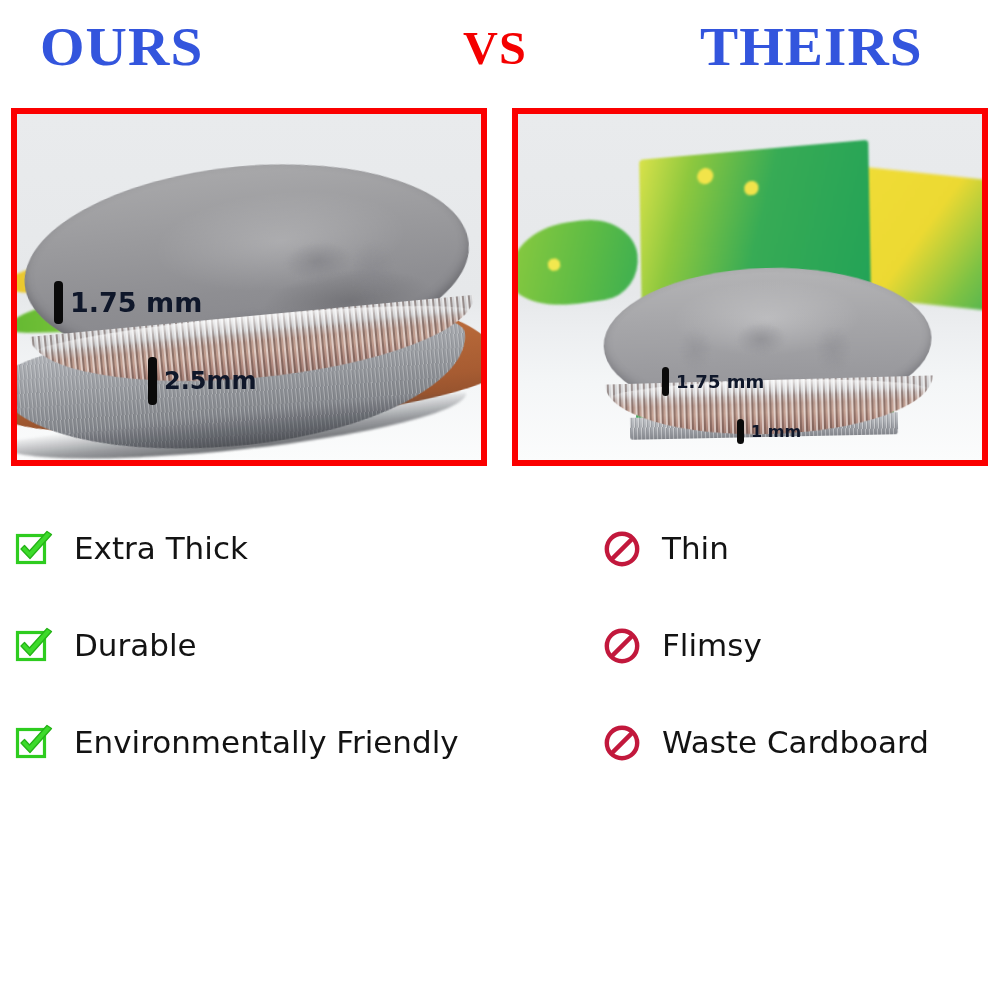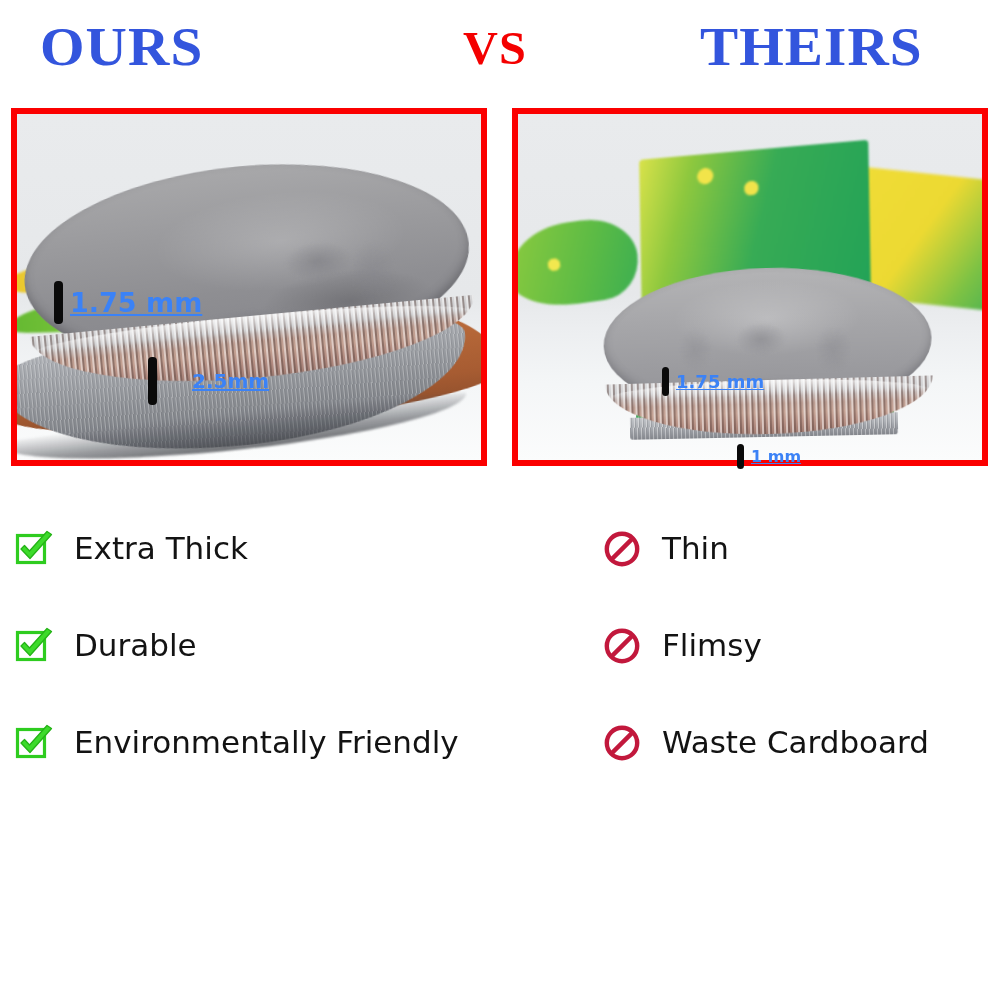--- a/index.html
+++ b/index.html
@@ -348,40 +348,39 @@
     gap: 7px;
     white-space: nowrap;
   }
   .measure-bar {
     background: #0a0a0a;
     border-radius: 4px;
   }
   .measure-label {
     font-family: "DejaVu Sans", sans-serif;
     font-weight: bold;
-    color: #3b82f6;
+    color: #0f172a;
     line-height: 1;
-    text-decoration: underline;
   }
 
   
   .m-l1 { left: 54px; top: 281px; }
   .m-l1 .measure-bar   { width: 9px;  height: 43px; }
   .m-l1 .measure-label { font-size: 27px; }
 
   .m-l2 { left: 148px; top: 357px; }
   .m-l2 .measure-bar   { width: 9px;  height: 48px; }
-  .m-l2 .measure-label { font-size: 20px; margin-left: 28px; }
+  .m-l2 .measure-label { font-size: 24px; }
 
   
   .m-r1 { left: 662px; top: 367px; }
   .m-r1 .measure-bar   { width: 7px;  height: 29px; }
   .m-r1 .measure-label { font-size: 18px; }
 
-  .m-r2 { left: 737px; top: 444px; }
+  .m-r2 { left: 737px; top: 419px; }
   .m-r2 .measure-bar   { width: 7px;  height: 25px; }
   .m-r2 .measure-label { font-size: 16px; }
 
   
   .features {
     position: absolute;
     left: 0;
     top: 500px;
     width: 1000px;
     height: 330px;

